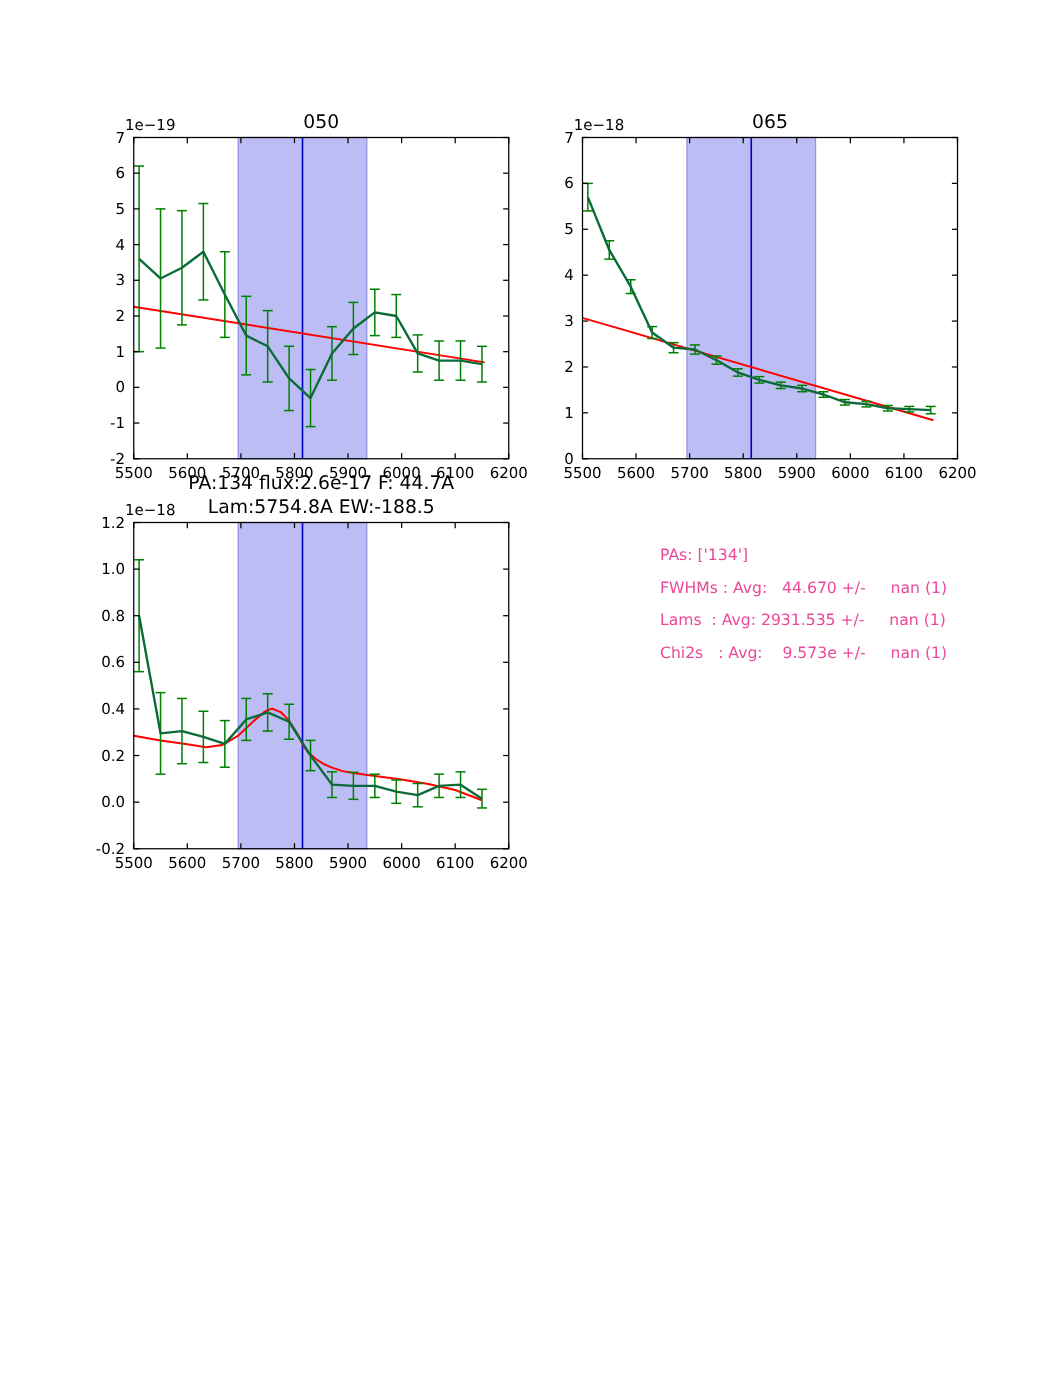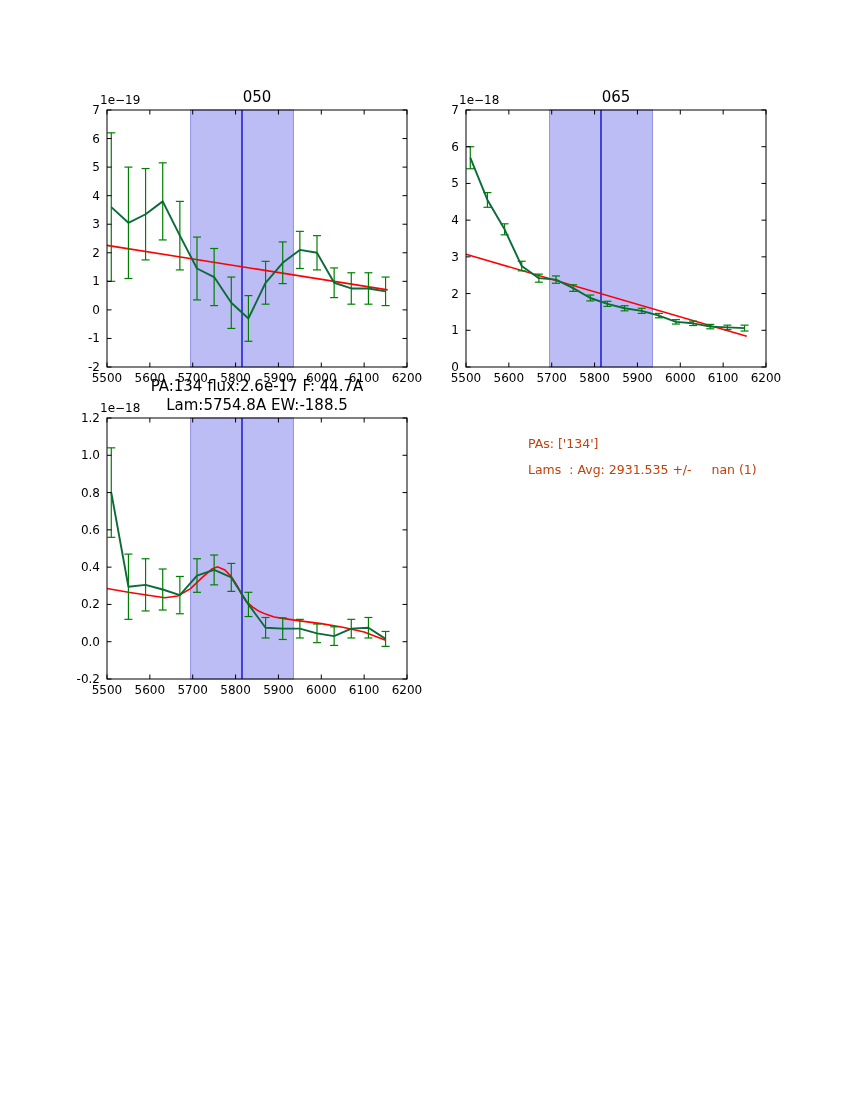--- a/index.html
+++ b/index.html
@@ -4,21 +4,21 @@
 <style>
   html,body{margin:0;padding:0;background:#ffffff;}
   #page{position:relative;width:850px;height:1100px;background:#ffffff;
         font-family:"DejaVu Sans",sans-serif;overflow:hidden;}
   #fig{position:absolute;left:0;top:0;}
   #fig text{font-family:"DejaVu Sans",sans-serif;fill:#000;}
   #fig .tick-label{font-size:12px;}
   #fig .title-label{font-size:15px;}
   #fig .offset-label{font-size:12px;}
   #stats-panel{position:absolute;left:528px;top:431px;}
-  .stats-line{white-space:pre;font-size:12.5px;color:#c2410c;height:26px;line-height:26px;}
+  .stats-line{white-space:pre;font-size:12.5px;color:#ec4899;height:26px;line-height:26px;}
 </style>
 </head>
 <body>
 
 <div id="page">
   <svg id="fig" width="850" height="1100">
       <g>
         <rect x="190.57142857142856" y="110" width="102.85714285714289" height="257" fill="#bdbdf5" stroke="#9191e0" stroke-width="1"></rect>
         <line x1="242" x2="242" y1="110" y2="367" stroke="#0000cc" stroke-width="1.3"></line>
         <polyline points="107,245.35333333333335 387.7142857142857,289.9" fill="none" stroke="#ff0000" stroke-width="1.6"></polyline>
@@ -345,15 +345,17 @@
         <line x1="107" x2="111.5" y1="418" y2="418" stroke="#000000" stroke-width="1"></line>
         <line x1="402.5" x2="407" y1="418" y2="418" stroke="#000000" stroke-width="1"></line>
         <text x="100" y="422" text-anchor="end" class="tick-label">1.2</text>
         <text x="257" y="391" text-anchor="middle" class="title-label">PA:134 flux:2.6e-17 F: 44.7A</text>
         <text x="257" y="410" text-anchor="middle" class="title-label">Lam:5754.8A EW:-188.5</text>
         <text x="100" y="412" text-anchor="start" class="offset-label">1e−18</text>
       </g>
     </svg>
   <div id="stats-panel">
     <div class="stats-line">PAs: ['134']</div>
+    <div class="stats-line">FWHMs : Avg:   44.670 +/-     nan (1)</div>
     <div class="stats-line">Lams  : Avg: 2931.535 +/-     nan (1)</div>
+    <div class="stats-line">Chi2s   : Avg:    9.573e +/-     nan (1)</div>
   </div>
 </div>
 
 </body></html>

